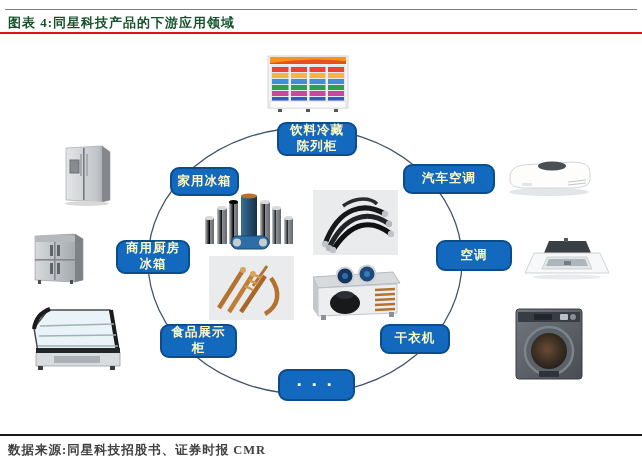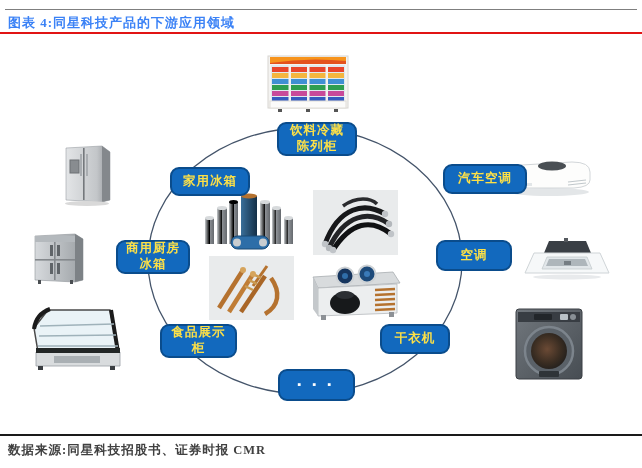--- a/index.html
+++ b/index.html
@@ -1,39 +1,39 @@
 <!DOCTYPE html>
 <html><head>
 <meta charset="utf-8">
 <style>
   html,body{margin:0;padding:0;background:#ffffff;font-family:"Liberation Sans",sans-serif;}
   #canvas{position:relative;width:642px;height:468px;background:#ffffff;overflow:hidden;}
 
   
   .top-rule{position:absolute;left:5px;right:5px;top:9px;height:1px;background:#7f7f7f;}
   .fig-title{position:absolute;left:8px;top:14px;font-family:"Liberation Serif",serif;
-             font-weight:bold;font-size:13px;color:#3b82f6;letter-spacing:1px;}
+             font-weight:bold;font-size:13px;color:#14532d;letter-spacing:1px;}
   .red-rule{position:absolute;left:0;right:0;top:32px;height:2px;background:#e11414;}
   .bottom-rule{position:absolute;left:0;right:0;top:434px;height:2px;background:#1a1a1a;}
   .fig-source{position:absolute;left:8px;top:442px;font-family:"Liberation Serif",serif;
               font-weight:bold;font-size:12.5px;color:#404040;letter-spacing:1px;}
 
   
   .ellipse-layer{position:absolute;left:0;top:0;}
 
   
   .node{position:absolute;background:#1269be;border:2px solid #0a4c8c;border-radius:9px;
         display:flex;align-items:center;justify-content:center;box-sizing:border-box;}
-  .node-label{font-size:12.5px;font-weight:bold;color:#fde047;text-align:center;
+  .node-label{font-size:12.5px;font-weight:bold;color:#fef9c3;text-align:center;
               line-height:1.25;white-space:pre-line;letter-spacing:1px;}
   .node-more .node-label{color:#ffffff;font-size:11px;letter-spacing:4px;}
 
   .n-beverage{left:277px;top:122px;width:80px;height:34px;}
-  .n-home-fridge{left:170px;top:167px;width:80px;height:29px;}
-  .n-auto-ac{left:403px;top:164px;width:84px;height:30px;margin-left:40px;}
+  .n-home-fridge{left:170px;top:167px;width:69px;height:29px;}
+  .n-auto-ac{left:403px;top:164px;width:92px;height:30px;}
   .n-commercial-fridge{left:116px;top:240px;width:74px;height:34px;}
   .n-ac{left:436px;top:240px;width:76px;height:31px;border-radius:9px;}
   .n-food-display{left:160px;top:324px;width:77px;height:34px;}
   .n-dryer{left:380px;top:324px;width:70px;height:30px;}
   .n-more{left:278px;top:369px;width:77px;height:32px;}
 
   
   .pimg{position:absolute;}
   .i-beverage{left:264px;top:54px;}
   .i-home-fridge{left:56px;top:142px;}

